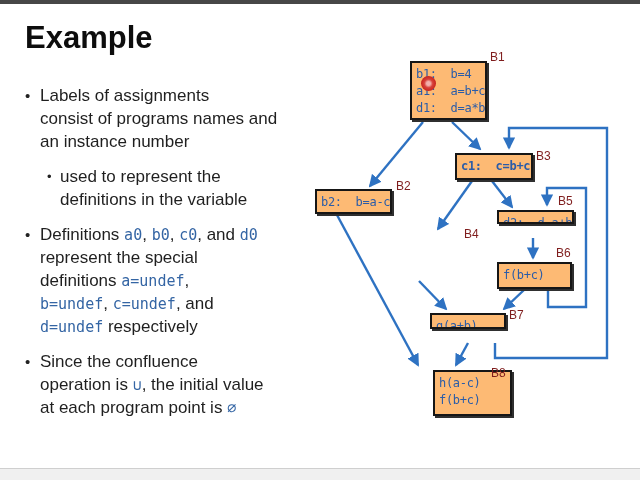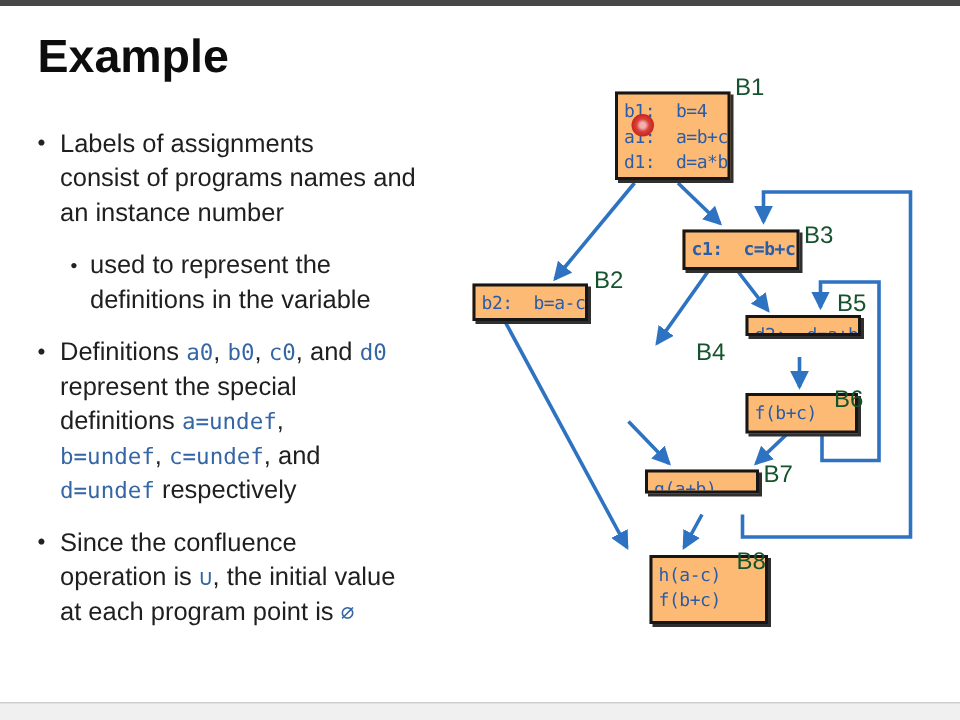--- a/index.html
+++ b/index.html
@@ -21,27 +21,27 @@
   .bullet .line{height:23px;line-height:23px;font-size:17px;white-space:nowrap;}
   .code{font-family:"DejaVu Sans Mono","Liberation Mono",monospace;color:#3465a4;font-size:15px;}
 
   
   .edges{position:absolute;left:0;top:0;width:640px;height:480px;pointer-events:none;}
   .edge{stroke:#2e72c2;stroke-width:2.4;fill:none;}
   .block{position:absolute;box-sizing:border-box;background:#fdba74;border:2px solid #161616;
          box-shadow:2px 2px 0 #2f2f2f;padding:3px 4px;overflow:hidden;}
   .bline{font-family:"DejaVu Sans Mono","Liberation Mono",monospace;color:#2a5ca8;
          font-size:12px;letter-spacing:-0.3px;line-height:17px;white-space:pre;}
-  .blabel{position:absolute;font-size:16px;color:#14532d;}
+  .blabel{position:absolute;font-size:12px;color:#7f1d1d;}
   .b1{left:410px;top:61px;width:77px;height:59px;}   .lb1{left:490px;top:50px;}
   .b2{left:315px;top:189px;width:77px;height:25px;}  .lb2{left:396px;top:179px;}
   .b3{left:455px;top:153px;width:78px;height:27px;font-weight:bold;}  .lb3{left:536px;top:149px;}
   .b4{left:384px;top:232px;width:77px;height:48px;}  .lb4{left:464px;top:227px;}
   .b5{left:497px;top:210px;width:77px;height:14px;}  .lb5{left:558px;top:194px;}
-  .b6{left:497px;top:262px;width:75px;height:27px;}  .lb6{left:556px;top:246px;margin-top:12px;}
+  .b6{left:497px;top:262px;width:75px;height:27px;}  .lb6{left:556px;top:246px;}
   .b7{left:430px;top:313px;width:76px;height:16px;}  .lb7{left:509px;top:308px;}
   .b8{left:400px;top:370px;width:79px;height:46px;margin-left:33px;}  .lb8{left:491px;top:366px;}
 
   .laser{position:absolute;left:421px;top:76px;width:15px;height:15px;border-radius:50%;
          background:radial-gradient(circle at 50% 50%, #f2b0ac 0 18%, #d8413a 40%, #c8251f 70%, rgba(200,37,31,0.25) 100%);}
 
   
   .footer{position:absolute;left:0;top:443px;width:640px;height:25px;}
 </style>
 </head>

